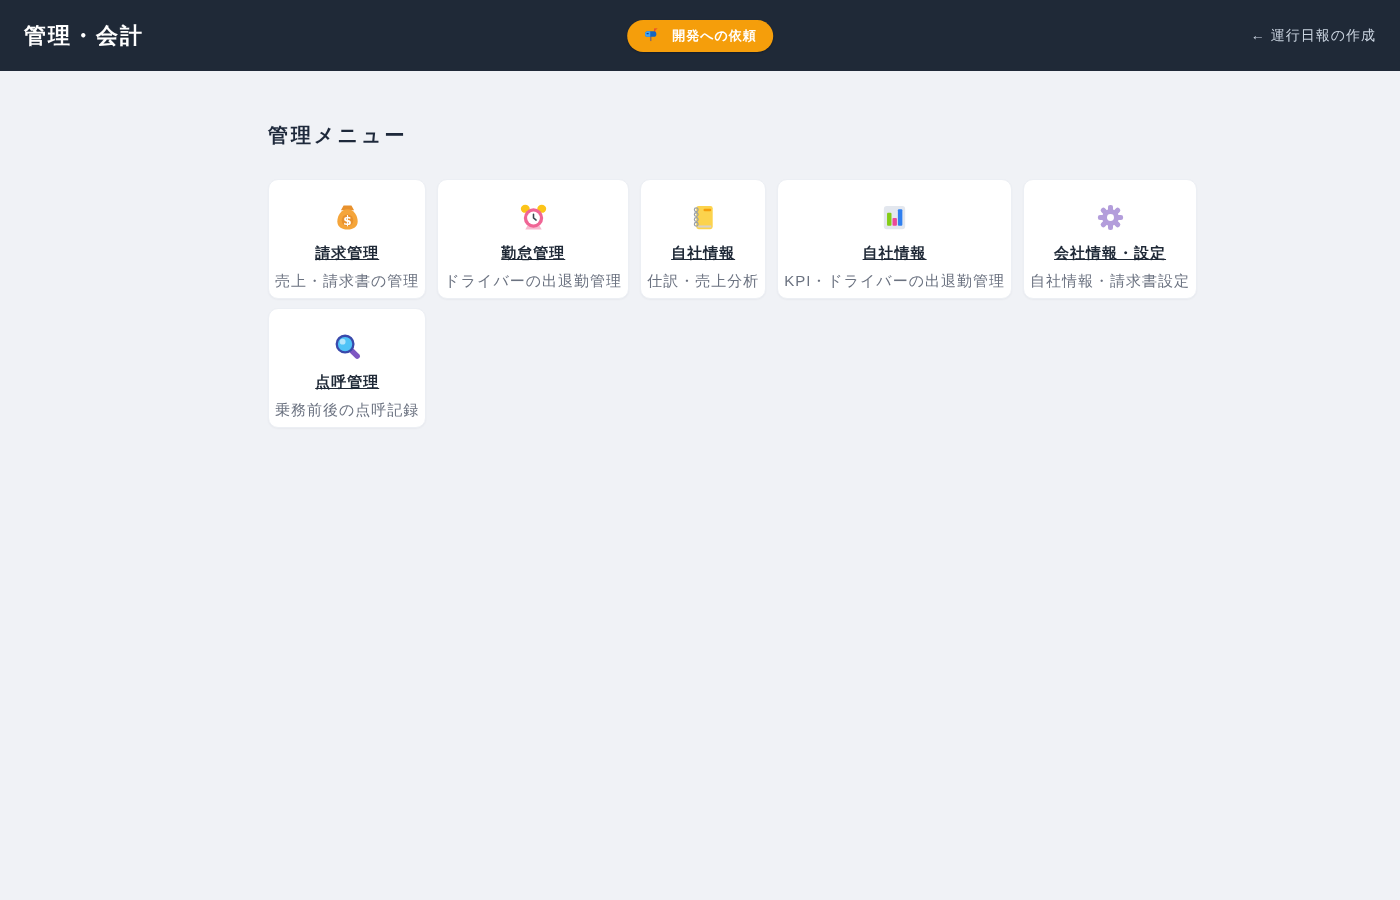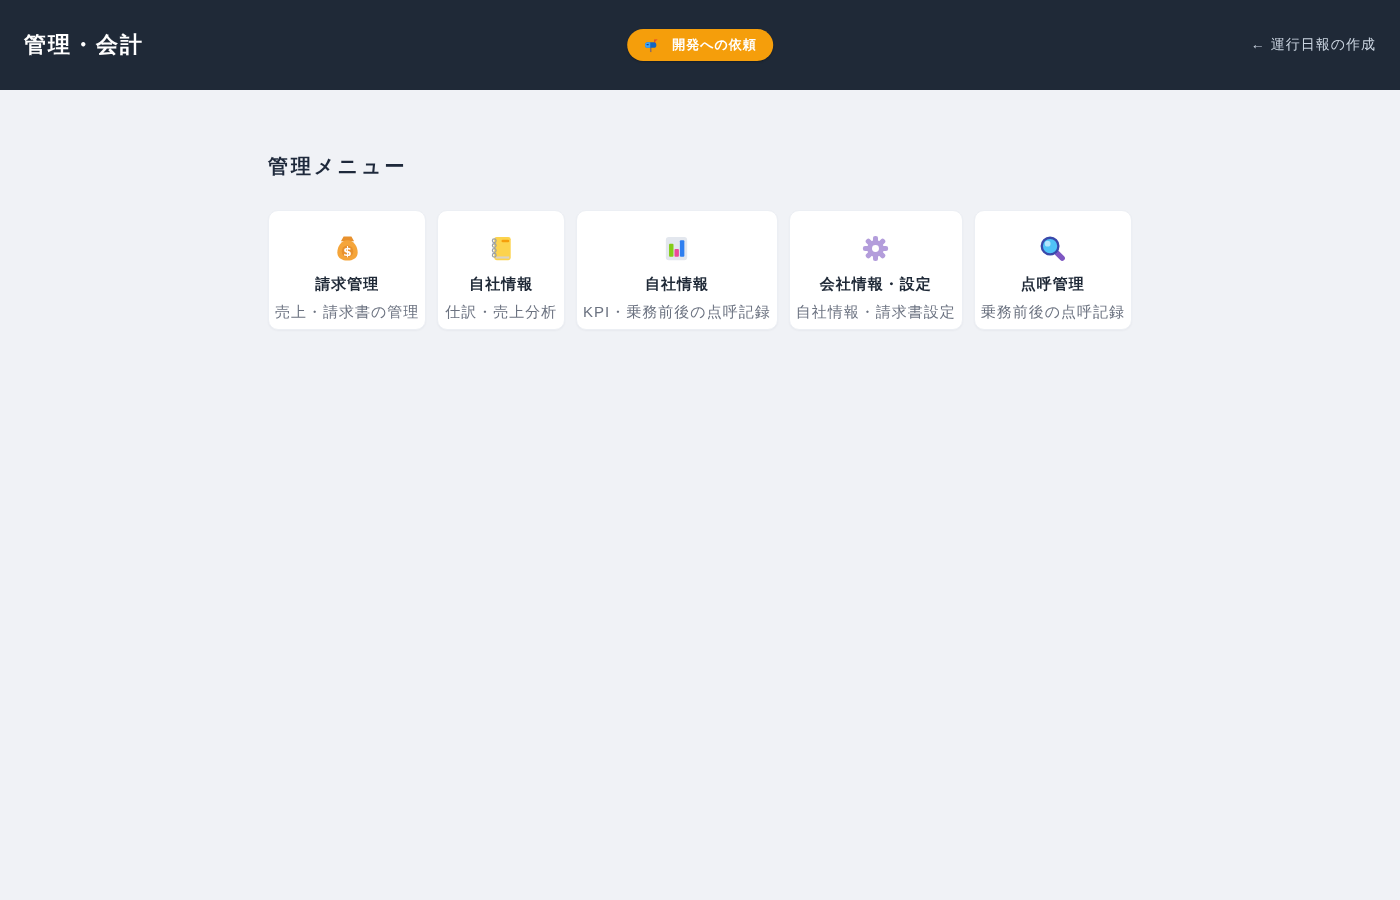--- a/index.html
+++ b/index.html
@@ -15,21 +15,21 @@
   html,body{margin:0;padding:0;}
   body{
     width:1400px;
     min-height:900px;
     background:var(--page-bg);
     font-family:"Liberation Sans","DejaVu Sans",sans-serif;
   }
   
   .app-header{
     position:relative;
-    height:90px;
+    height:71px;
     background:var(--header-bg);
     display:flex;
     align-items:center;
     justify-content:space-between;
     padding:0 24px;
   }
   .app-title{
     margin:0;
     color:#ffffff;
     font-size:22px;
@@ -37,21 +37,20 @@
     letter-spacing:2px;
   }
   .header-center{
     position:absolute;
     left:50%;
     top:50%;
     transform:translate(-50%,-50%);
   }
   .dev-request-btn{
     display:inline-flex;
-    align-items:center;
     gap:14px;
     background:var(--accent);
     color:#ffffff;
     border:none;
     border-radius:9999px;
     padding:7px 16px;
     font-size:13px;
     font-weight:600;
     font-family:inherit;
     letter-spacing:1px;
@@ -63,21 +62,21 @@
   .back-link{
     color:var(--back-link);
     font-size:14px;
     letter-spacing:1px;
     text-decoration:none;
     cursor:pointer;
   }
   
   .main-container{
     max-width:896px;
-    margin:16px auto;
+    margin:4px auto;
     padding:47px 16px 40px;
   }
   .menu-heading{
     margin:0 0 30px 0;
     font-size:20px;
     font-weight:700;
     color:#1e293b;
     letter-spacing:3px;
   }
   .menu-grid{
@@ -100,20 +99,21 @@
   }
   .card-icon{width:31px;height:31px;display:flex;align-items:center;justify-content:center;}
   .card-icon svg{width:31px;height:31px;}
   .card-title{
     margin-top:11px;
     font-size:15px;
     font-weight:700;
     color:var(--title-text);
     letter-spacing:1px;
     white-space:nowrap;
+    text-decoration:underline;
   }
   .card-subtitle{
     margin-top:9px;
     font-size:15px;
     color:var(--subtitle-text);
     letter-spacing:1px;
     white-space:nowrap;
   }
 </style>
 </head>
@@ -153,20 +153,34 @@
               <circle cx="16" cy="19" r="6" fill="#e8912d"></circle>
               <text x="16" y="23.4" text-anchor="middle" font-size="12.5" font-weight="bold" fill="#ffffff" font-family="DejaVu Sans, sans-serif">$</text>
             </svg>
           </span>
     <span class="card-title">請求管理</span>
     <span class="card-subtitle">売上・請求書の管理</span>
   </div>
         <div class="menu-card">
     <span class="card-icon">
             <svg viewBox="0 0 32 32">
+              <ellipse cx="7.5" cy="7" rx="4.6" ry="4.2" fill="#fcc419"></ellipse>
+              <ellipse cx="24.5" cy="7" rx="4.6" ry="4.2" fill="#fcc419"></ellipse>
+              <path d="M10 24l-2.5 4.5h17L22 24z" fill="#f8bbd0"></path>
+              <circle cx="16" cy="16.5" r="10" fill="#f06595"></circle>
+              <circle cx="16" cy="16.5" r="6.6" fill="#ffffff"></circle>
+              <path d="M16 12.6v3.9l2.7 2.1" stroke="#37474f" stroke-width="1.6" fill="none" stroke-linecap="round"></path>
+            </svg>
+          </span>
+    <span class="card-title">勤怠管理</span>
+    <span class="card-subtitle">ドライバーの出退勤管理</span>
+  </div>
+        <div class="menu-card">
+    <span class="card-icon">
+            <svg viewBox="0 0 32 32">
               <rect x="8.5" y="4" width="17" height="24" rx="2.5" fill="#fcd34d"></rect>
               <rect x="16" y="7" width="8" height="2.6" rx="1.3" fill="#f59e0b"></rect>
               <rect x="10" y="24.2" width="14" height="2.2" fill="#d9d2c5"></rect>
               <circle cx="8.5" cy="8" r="1.9" fill="none" stroke="#9aa0a6" stroke-width="1.3"></circle>
               <circle cx="8.5" cy="13" r="1.9" fill="none" stroke="#9aa0a6" stroke-width="1.3"></circle>
               <circle cx="8.5" cy="18" r="1.9" fill="none" stroke="#9aa0a6" stroke-width="1.3"></circle>
               <circle cx="8.5" cy="23" r="1.9" fill="none" stroke="#9aa0a6" stroke-width="1.3"></circle>
             </svg>
           </span>
     <span class="card-title">自社情報</span>
@@ -175,21 +189,21 @@
         <div class="menu-card">
     <span class="card-icon">
             <svg viewBox="0 0 32 32">
               <rect x="5" y="4" width="22" height="24" rx="3" fill="#e3e7ee"></rect>
               <rect x="8.3" y="11" width="4.6" height="13.5" rx="1" fill="#84cc16"></rect>
               <rect x="13.9" y="16.5" width="4.6" height="8" rx="1" fill="#ec4899"></rect>
               <rect x="19.5" y="7.5" width="4.6" height="17" rx="1" fill="#2f7ff0"></rect>
             </svg>
           </span>
     <span class="card-title">自社情報</span>
-    <span class="card-subtitle">KPI・乗務前後の点呼記録</span>
+    <span class="card-subtitle">KPI・ドライバーの出退勤管理</span>
   </div>
         <div class="menu-card">
     <span class="card-icon">
             <svg viewBox="0 0 32 32">
               <g fill="#b39ddb">
                 <rect x="13.4" y="3" width="5.2" height="26" rx="2.2"></rect>
                 <rect x="13.4" y="3" width="5.2" height="26" rx="2.2" transform="rotate(45 16 16)"></rect>
                 <rect x="13.4" y="3" width="5.2" height="26" rx="2.2" transform="rotate(90 16 16)"></rect>
                 <rect x="13.4" y="3" width="5.2" height="26" rx="2.2" transform="rotate(135 16 16)"></rect>
                 <circle cx="16" cy="16" r="8.6"></circle>

